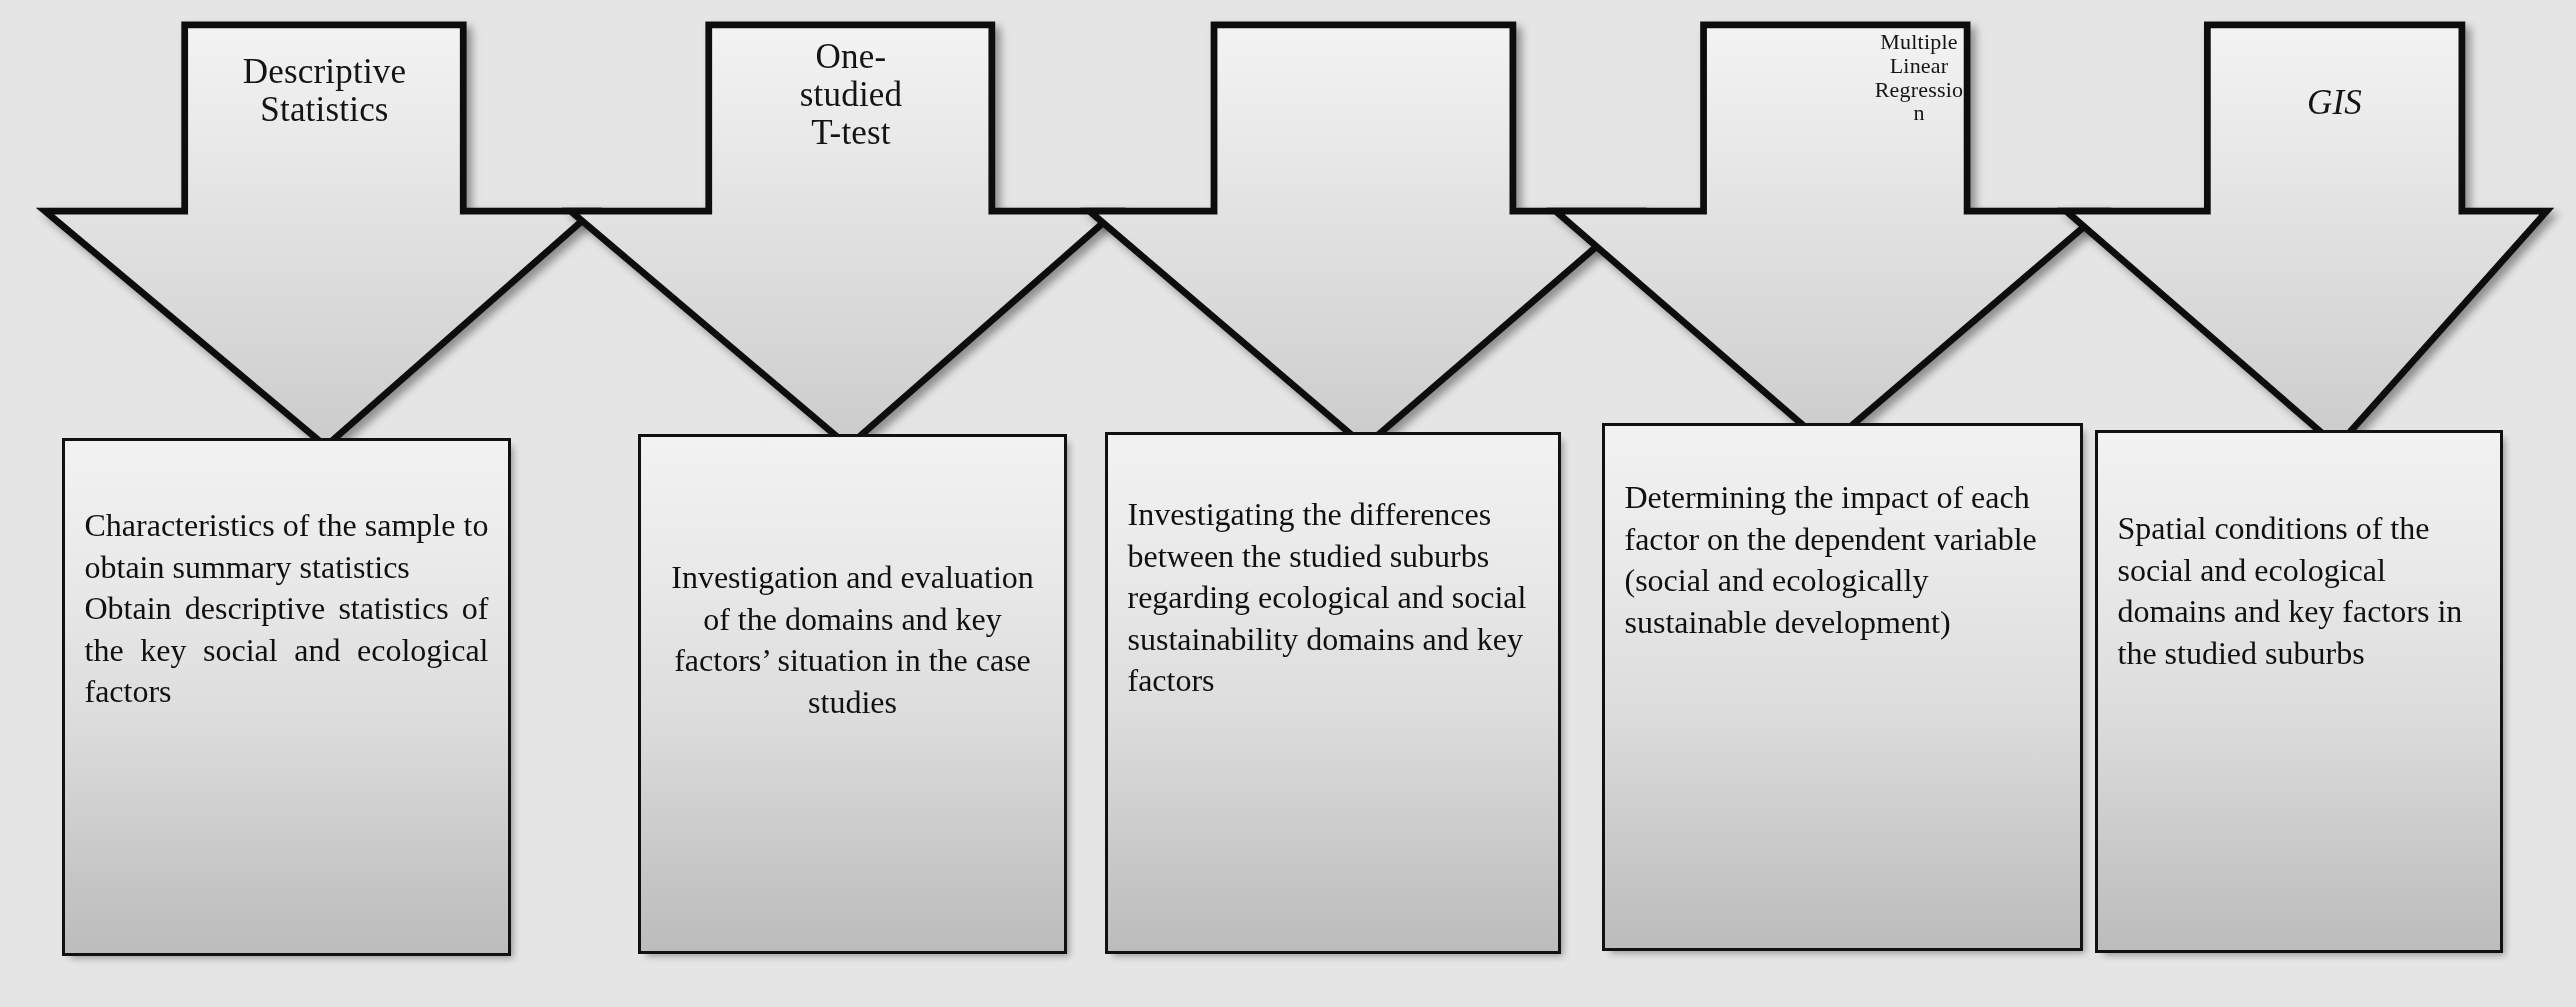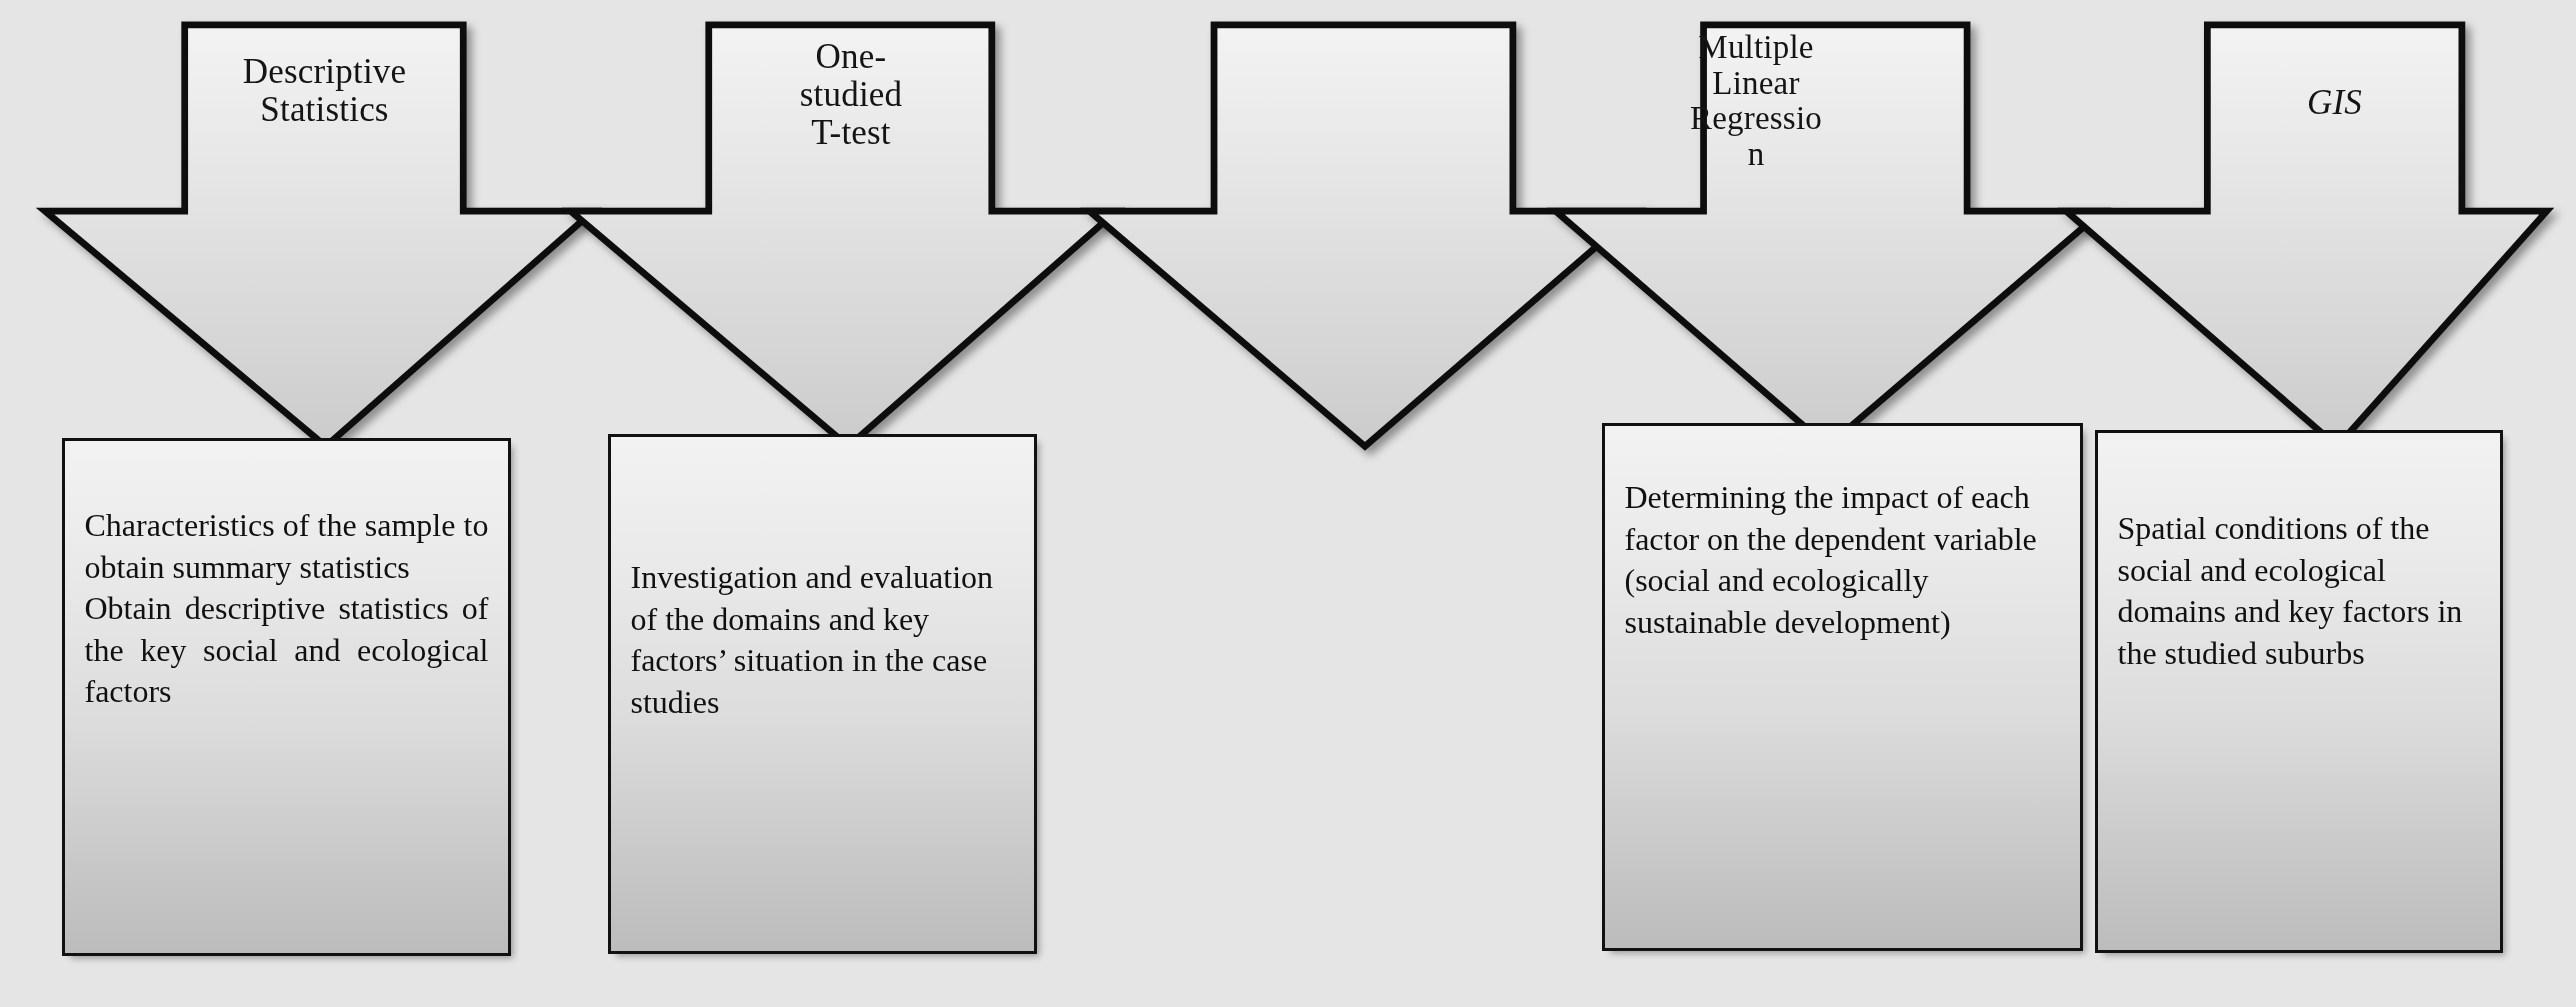--- a/index.html
+++ b/index.html
@@ -71,36 +71,40 @@
   </svg>
 
   <div class="arrow-label" style="left:185px;top:53px;width:279px;">Descriptive
 Statistics</div>
 
   <div class="arrow-label" style="left:709px;top:38px;width:284px;">One-
 studied
 T-test</div>
 
 
-  <div class="arrow-label" style="left:1624px;top:30px;width:264px;font-size:33px;">Multiple
+  <div class="arrow-label" style="left:1787px;top:30px;width:264px;font-size:22px;">Multiple
 Linear
 Regressio
 n</div>
 
   <div class="arrow-label" style="left:2207px;top:84px;width:255px;font-style:italic;">GIS</div>
 
   <div class="desc-box just" style="left:62px;top:438px;width:449px;height:518px;">
     <div class="desc-text" style="top:64px;">Characteristics of the sample to obtain summary statistics
 Obtain descriptive statistics of the key social and ecological factors</div>
   </div>
 
-  <div class="desc-box" style="left:608px;top:434px;width:429px;height:520px;">
+  <div class="desc-box" style="left:638px;top:434px;width:429px;height:520px;text-align:center;">
     <div class="desc-text" style="top:120px;">Investigation and evaluation of the domains and key factors’ situation in the case studies</div>
   </div>
 
+  <div class="desc-box" style="left:1105px;top:432px;width:456px;height:522px;">
+    <div class="desc-text" style="top:59px;">Investigating the differences between the studied suburbs regarding ecological and social
+sustainability domains and key factors</div>
+  </div>
 
   <div class="desc-box" style="left:2095px;top:430px;width:408px;height:523px;">
     <div class="desc-text" style="top:75px;">Spatial conditions of the social and ecological domains and key factors in the studied suburbs</div>
   </div>
 
   <div class="desc-box" style="left:1602px;top:423px;width:481px;height:528px;">
     <div class="desc-text" style="top:51px;">Determining the impact of each factor on the dependent variable (social and ecologically sustainable development)</div>
   </div>
 
 </div>

